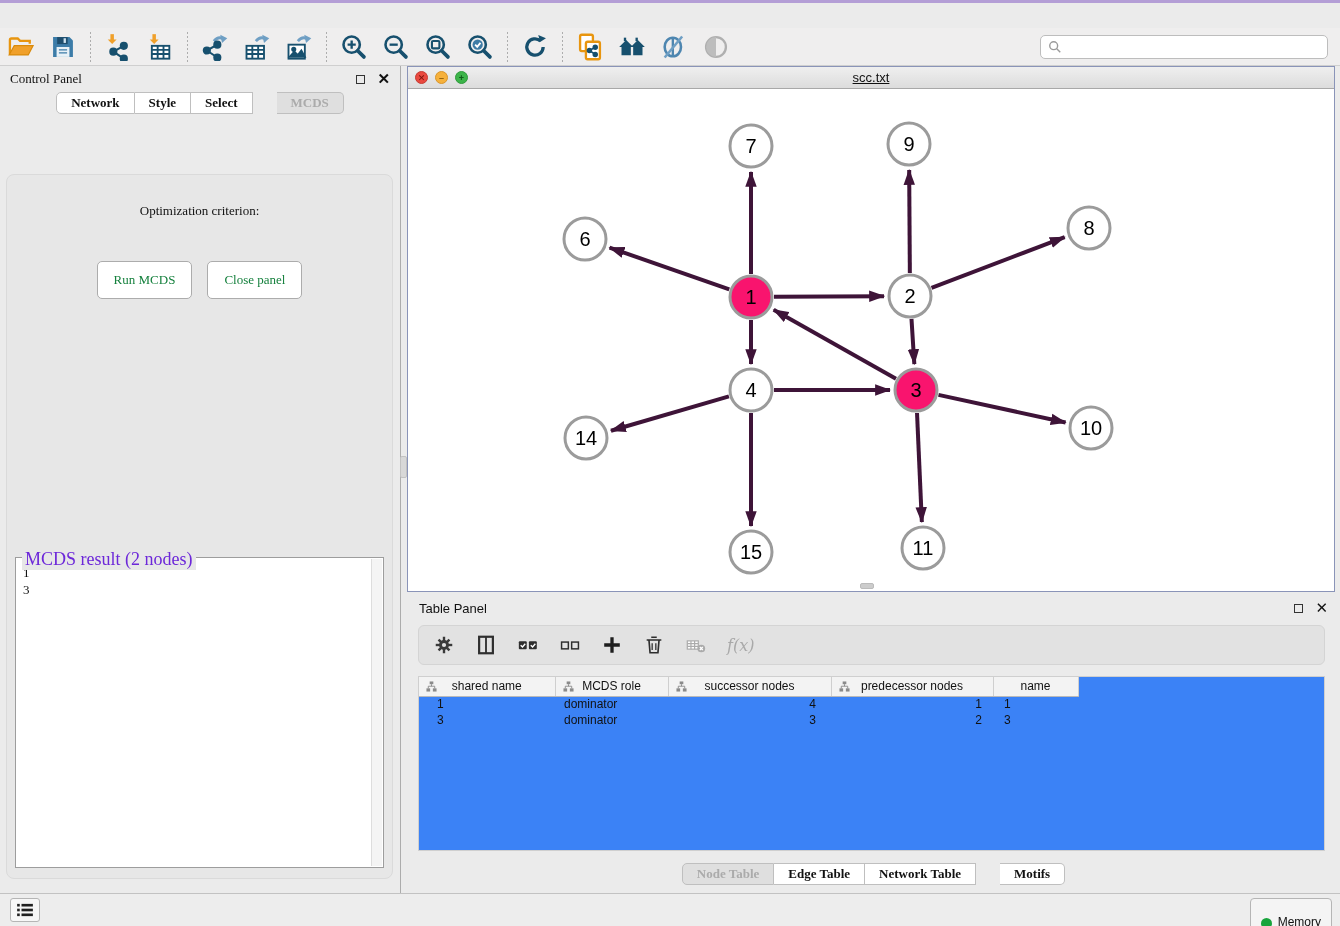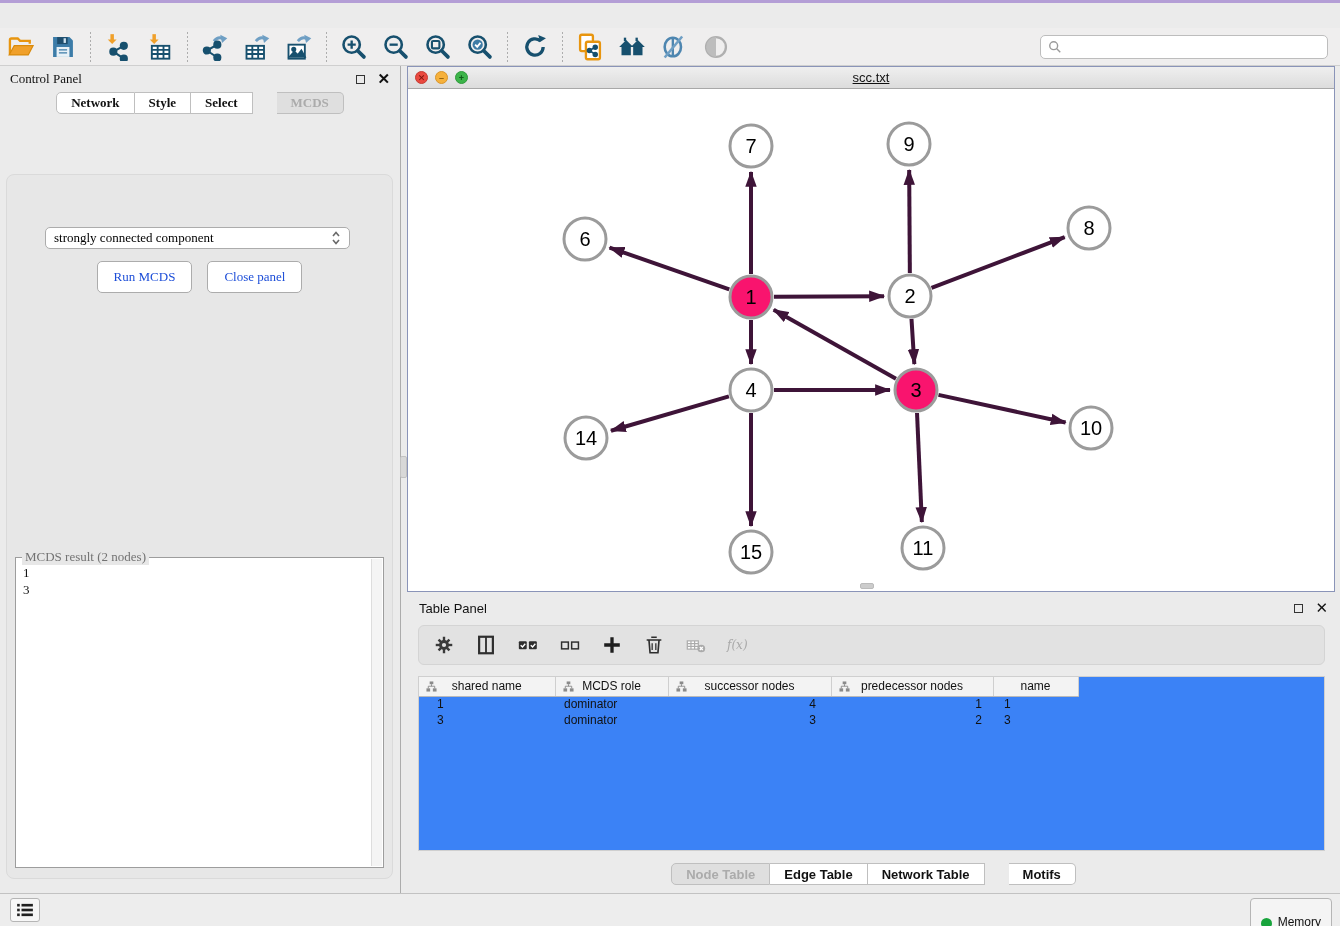--- a/index.html
+++ b/index.html
@@ -34,23 +34,23 @@
   .cp-tabs { display:flex; justify-content:center; position:relative; z-index:2; }
   .tab { height:22px; padding:0 14px; background:#FFFFFF; border:1px solid #BFBFBF; border-left:none; font-size:13px; font-weight:600; color:#111; display:flex; align-items:center; }
   .tab:first-child { border-left:1px solid #BFBFBF; border-radius:5px 0 0 5px; }
   .tab.last { border-radius:0 5px 5px 0;margin-left:24px; }
   .tab.disabled-selected { background:#DFDFDF; color:#ABABAB; }
   .cp-content { position:absolute; left:6px; right:7px; top:108px; bottom:14px; background:#E7E7E7; border:1px solid #DADADA; border-radius:8px; }
   .opt-label { text-align:center; margin-top:28px; font-size:13px; color:#111; }
   .combo { position:absolute; left:38px; right:42px; top:52px; height:22px; background:#fff; border:1px solid #ACACAC; border-radius:5px; display:flex; align-items:center; padding:0 8px; font-size:13px; }
   .combo .grow { flex:1; }
   .btn-row { position:absolute; top:86px; left:0; right:0; display:flex; justify-content:center; gap:15px; }
-  .pbtn { height:32px; padding:0 16px; background:#FFFFFF; border:1px solid #ACACAC; border-radius:5px; font-size:13px; color:#1d4ed8; display:flex; align-items:center;text-align:center; }
+  .pbtn { height:38px; padding:0 16px; background:#FFFFFF; border:1px solid #ACACAC; border-radius:5px; font-size:13px; color:#15803d; display:flex; align-items:center;text-align:center; }
   .result-box { position:absolute; left:8px; right:8px; top:382px; bottom:10px; background:#FFFFFF; border:1px solid #9D9D9D; }
-  .result-legend { position:absolute; top:-9px; left:6px; background:#E7E7E7; padding:0 3px; font-size:13px; color:#737373; }
+  .result-legend { position:absolute; top:-9px; left:6px; background:#E7E7E7; padding:0 3px; font-size:18px; color:#6d28d9; }
   .result-items { padding:6px 0 0 7px; font-size:13px; line-height:17px; color:#111; }
   .result-scroll { position:absolute; top:1px; bottom:1px; right:1px; width:11px; background:#F4F4F4; border-left:1px solid #DDD; }
   .divider-grip { position:absolute; left:-8px; top:389px; width:7px; height:22px; background:#D8D8D8; border:1px solid #C2C2C2; border-radius:2px; }
 
   
   .net-window { position:absolute; left:407px; top:66px; width:928px; height:526px; border:1px solid #8A94B8; background:#fff; }
   .net-titlebar { height:22px; background:linear-gradient(#EFEFEF,#DCDCDC); border-bottom:1px solid #A8A8A8; display:flex; align-items:center; position:relative; }
   .traffic { display:flex; gap:7px; margin-left:7px; }
   .traffic span { width:13px; height:13px; border-radius:50%; font-size:9px; font-weight:800; display:flex; align-items:center; justify-content:center; }
   .t-red { background:#E9493F; border:1px solid #C63B32; color:#7A120B; }
@@ -59,29 +59,29 @@
   .net-title { position:absolute; left:0; right:0; text-align:center; font-size:13px; color:#111;text-decoration:underline; }
   .net-canvas { position:relative; width:100%; height:502px; background:#fff; }
   .net-canvas svg.graph { position:absolute; inset:0; }
   .hthumb { position:absolute; bottom:2px; left:452px; width:14px; height:6px; background:#CCCCCC; border:1px solid #BBB; border-radius:2px; }
 
   
   .table-panel { position:absolute; left:407px; top:595px; width:933px; height:298px; background:#EBEBEB; }
   .tp-head { height:26px; display:flex; align-items:center; padding:0 12px; }
   .tp-toolbar { position:absolute; left:11px; right:15px; top:30px; height:40px; background:#E2E2E2; border:1px solid #D4D4D4; border-radius:6px; display:flex; align-items:center; padding-left:14px; gap:20px; }
   .tp-toolbar .ticon { width:22px; height:22px; display:flex; align-items:center; justify-content:center; }
-  .fx-label { font-family:"DejaVu Serif",serif; font-style:italic; font-size:12px; color:#A9A9A9; }
+  .fx-label { font-family:"DejaVu Serif",serif; font-style:italic; font-size:16px; color:#A9A9A9; }
   .data-table { position:absolute; left:11px; right:15px; top:81px; bottom:42px; background:#3b82f6; border:1px solid #CFCFCF; overflow:hidden; }
   table.grid { border-collapse:collapse; table-layout:fixed; }
   table.grid th { height:19px; background:#F3F3F3; border-right:1px solid #CFCFCF; border-bottom:1px solid #B9B9B9; font-size:12px; font-weight:400; color:#111; position:relative; text-align:center; }
   table.grid th .hicon { position:absolute; left:7px; top:4px; }
   table.grid td { height:16px; font-size:12px; color:#111; padding:0; }
   td.al { text-align:left; } td.ar { text-align:right; }
   .tp-tabs { position:absolute; bottom:8px; left:0; right:0; display:flex; justify-content:center; }
-  .tp-tabs .tab { font-size:13px; }
+  .tp-tabs .tab { font-size:13px;font-family:Liberation Serif, serif; }
 
   
   .statusbar { position:absolute; left:0; top:893px; width:100%; height:33px; background:#EDEDED; border-top:1px solid #C2C2C2; }
   .list-btn { position:absolute; left:10px; top:4px; width:30px; height:24px; background:#F7F7F7; border:1px solid #B5B5B5; border-radius:3px; display:flex; align-items:center; justify-content:center; }
   .mem-btn { position:absolute; right:8px; top:4px; height:32px; padding:0 10px; background:#F4F4F4; border:1px solid #B5B5B5; border-radius:4px; display:flex; align-items:flex-end; gap:6px; font-size:12px; color:#111; }
   .mem-dot { width:11px; height:11px; border-radius:50%; background:#18A43C; }
 </style>
 </head>
 <body>
 
@@ -251,28 +251,21 @@
       <span class="float-ico"></span>
       <span class="close-ico">✕</span>
     </div>
     <div class="cp-tabs">
       <div class="tab">Network</div>
       <div class="tab">Style</div>
       <div class="tab">Select</div>
       <div class="tab last disabled-selected">MCDS</div>
     </div>
     <div class="cp-content">
-      <div class="combo">
-        <span>strongly connected component</span>
-        <span class="grow"></span>
-        <svg width="10" height="16" viewBox="0 0 10 16">
-            <path d="M2 6l3-3.5L8 6" fill="none" stroke="#6A6A6A" stroke-width="1.6"></path>
-            <path d="M2 10l3 3.5L8 10" fill="none" stroke="#6A6A6A" stroke-width="1.6"></path>
-          </svg>
-      </div>
+      <div class="opt-label">Optimization criterion:</div>
       <div class="btn-row">
         <div class="pbtn">Run MCDS</div>
         <div class="pbtn">Close panel</div>
       </div>
       <div class="result-box">
         <div class="result-legend">MCDS result (2 nodes)</div>
         <div class="result-items">
             <div>1</div>
             <div>3</div>
           </div>

